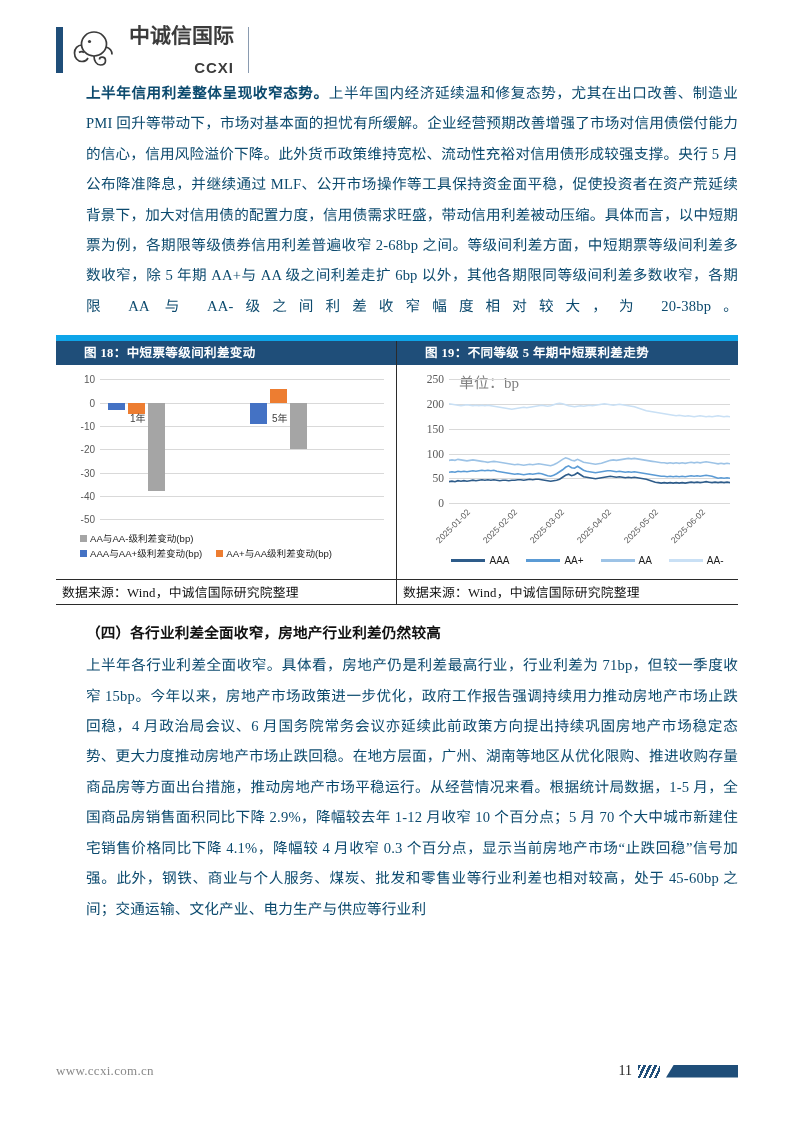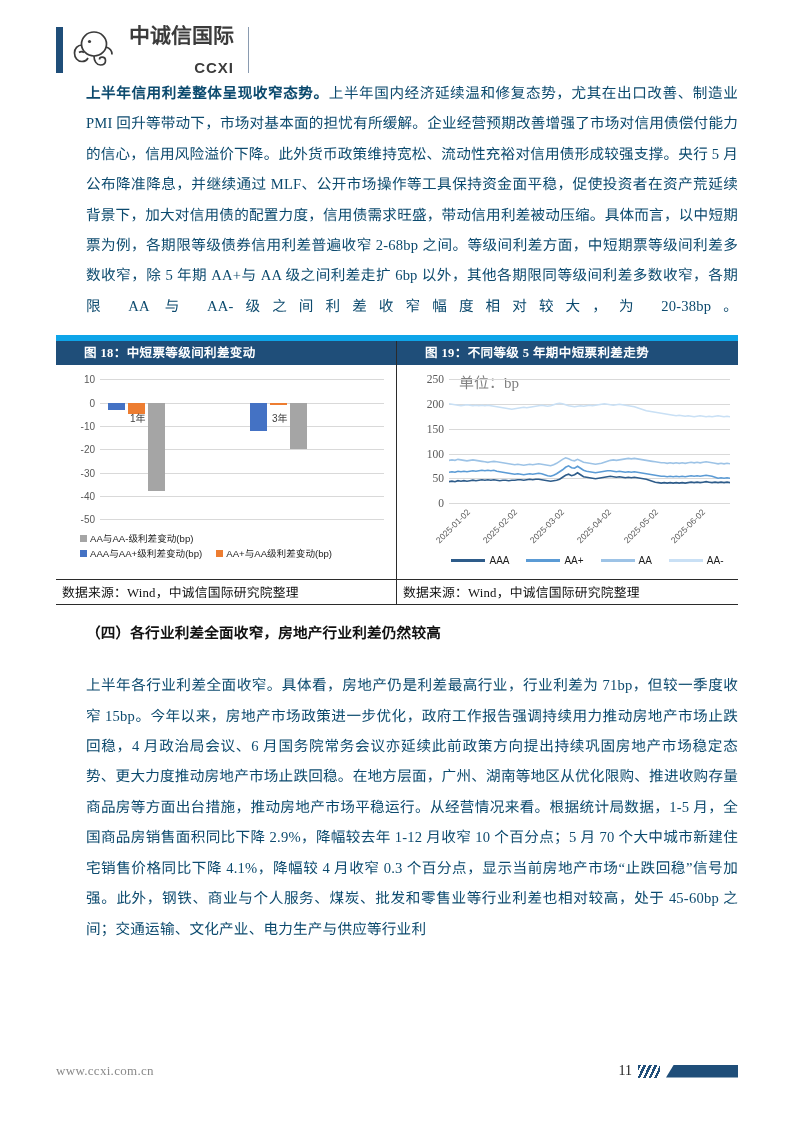--- a/index.html
+++ b/index.html
@@ -52,21 +52,21 @@
     font-size:14.6px;
     line-height:30.4px;
     text-align:justify;
     text-align-last:justify;
     letter-spacing:0.2px;
     color:#0c4a6e;
   }
   .body-text p{margin:0;}
   .indent{padding-left:2.05em;}
   .lead{font-weight:700;}
-  .para-top{margin-top:28px;}
+  .para-top{margin-top:8px;}
   .no-justify-last{text-align-last:left;}
 
   
   .figures{
     display:flex;
     margin-top:14px;
     border-top:6px solid #0ea5e9;
     border-bottom:1px solid #2b2b2b;
   }
   .fig{
@@ -237,24 +237,24 @@
               <div class="gridline" style="top: 140px;"></div>
               <div class="ytick" style="top: 140px;">-50</div>
               <div class="groups">
                 <div class="group">
                   <div class="bar" style="background: rgb(68, 114, 196); left: 8px; height: 7px; top: 23.3333px;"></div>
                   <div class="bar" style="background: rgb(237, 125, 49); left: 28px; height: 11.6667px; top: 23.3333px;"></div>
                   <div class="bar" style="background: rgb(165, 165, 165); left: 48px; height: 88.6667px; top: 23.3333px;"></div>
                   <div class="grp-label" style="left: 30px; top: 30.3333px;">1年</div>
                 </div>
                 <div class="group">
-                  <div class="bar" style="background: rgb(68, 114, 196); left: 8px; height: 28px; top: 23.3333px;"></div>
-                  <div class="bar" style="background: rgb(237, 125, 49); left: 28px; height: 2.33333px; top: 23.3333px;"></div>
+                  <div class="bar" style="background: rgb(68, 114, 196); left: 8px; height: 21px; top: 23.3333px;"></div>
+                  <div class="bar" style="background: rgb(237, 125, 49); left: 28px; height: 14px; top: 9.33333px;"></div>
                   <div class="bar" style="background: rgb(165, 165, 165); left: 48px; height: 46.6667px; top: 23.3333px;"></div>
-                  <div class="grp-label" style="left: 30px; top: 30.3333px;">3年</div>
+                  <div class="grp-label" style="left: 30px; top: 30.3333px;">5年</div>
                 </div>
               </div>
             </div>
           <div class="bc-legend">
             <div class="lg-row" id="bcLegendRow2">
                 <span class="lg">
                   <span class="lg-sw" style="background: rgb(165, 165, 165);"></span>
                   <span>AA与AA-级利差变动(bp)</span>
                 </span>
               </div>

